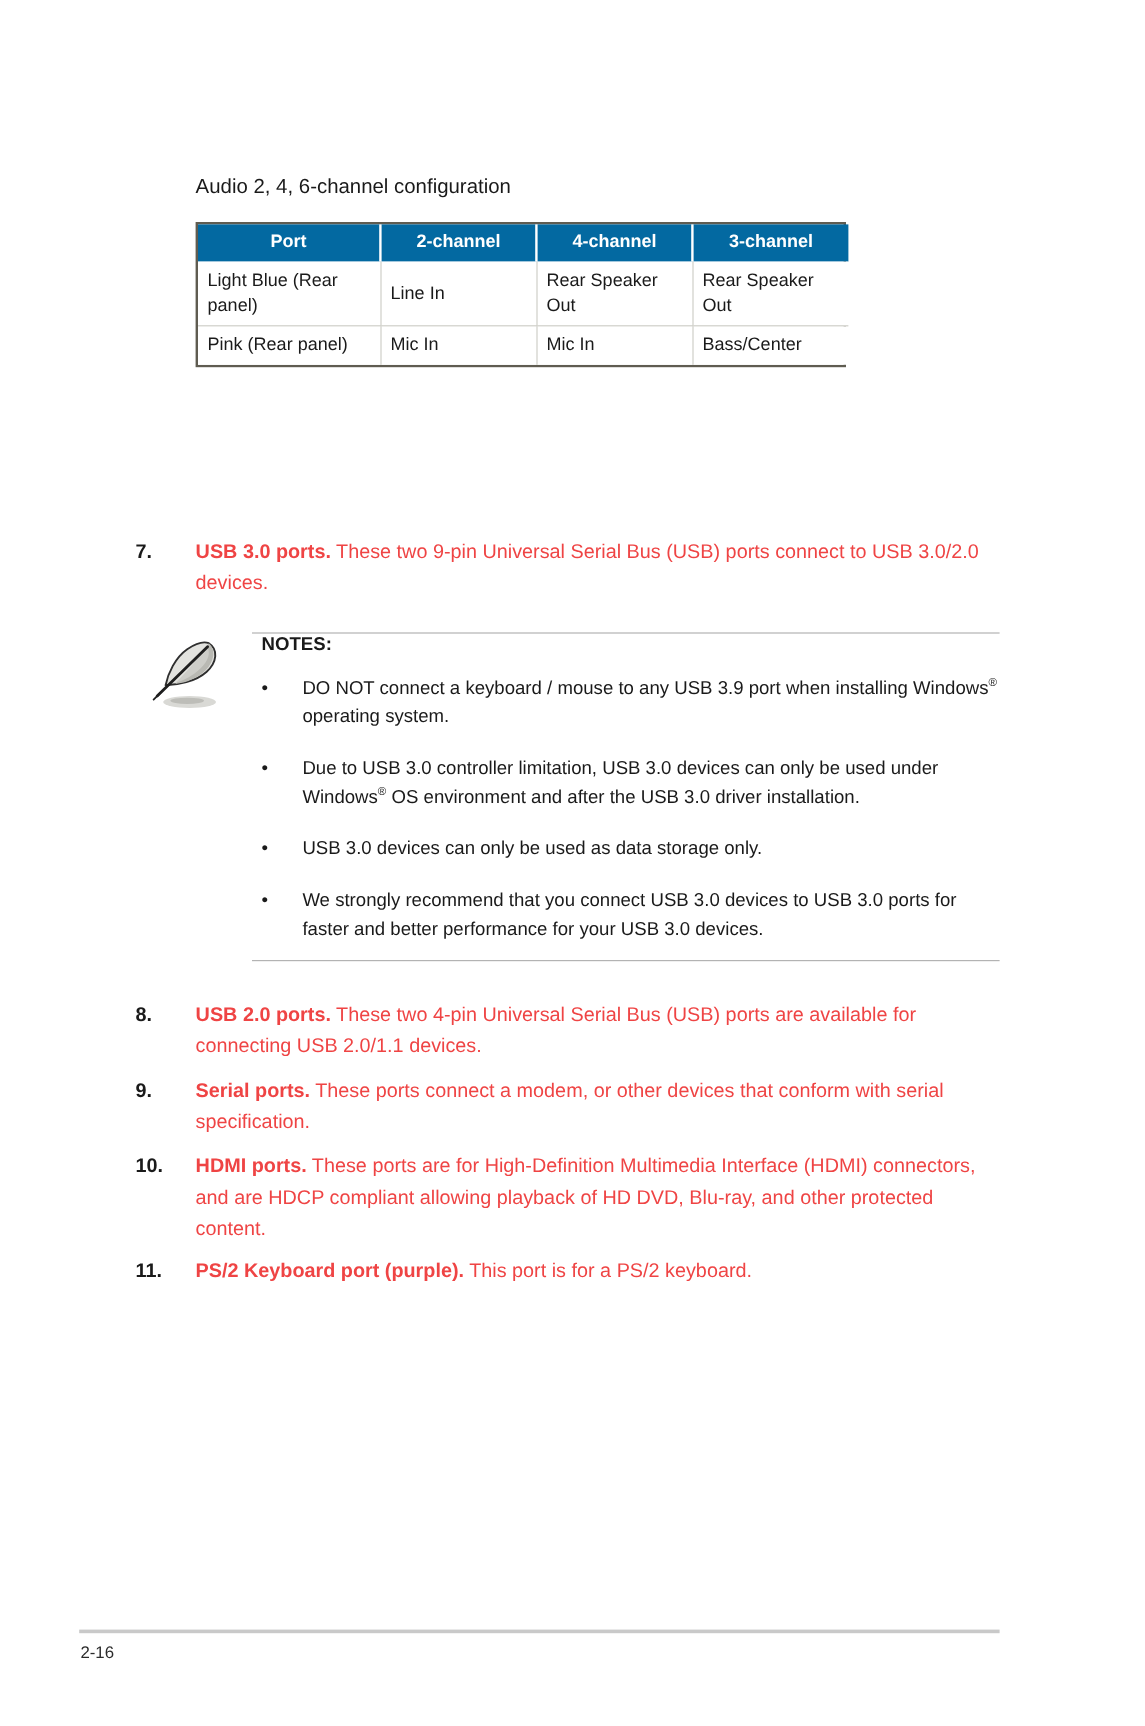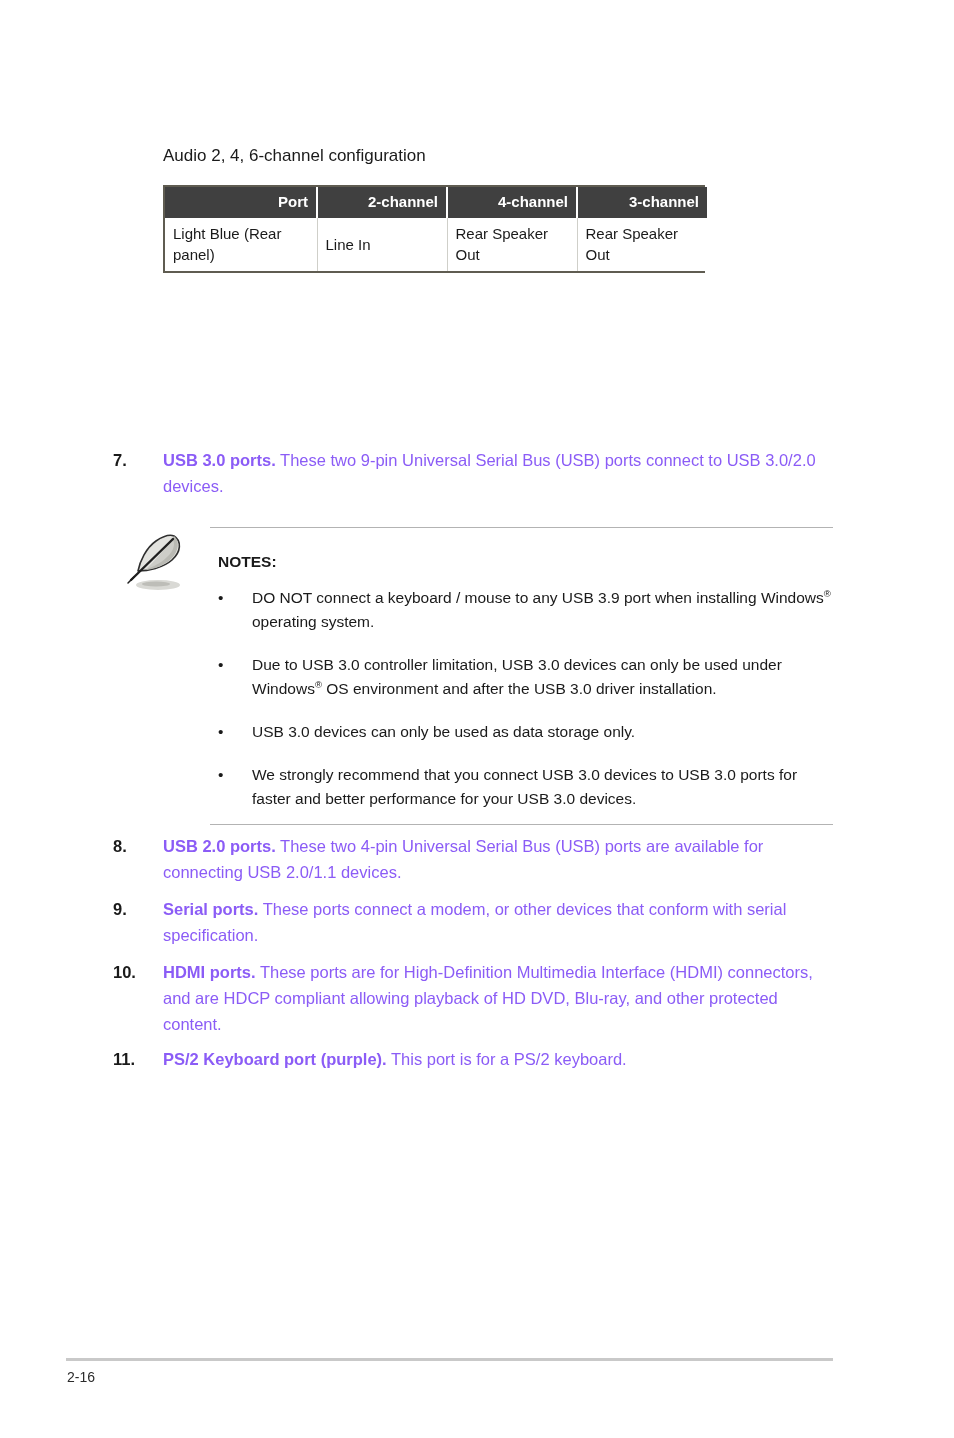--- a/index.html
+++ b/index.html
@@ -44,25 +44,25 @@
   }
   table.audio-table {
     border-collapse: collapse;
     width: 100%;
     table-layout: fixed;
   }
   table.audio-table col.c-port    { width: 152px; }
   table.audio-table col.c-ch      { width: 130px; }
 
   table.audio-table thead th {
-    background: #404040;
+    background: #0369a1;
     color: #ffffff;
     font-size: 15px;
     font-weight: bold;
-    text-align: right;
+    text-align: center;
     padding: 6px 8px 7px 8px;
     border-right: 2px solid #ffffff;
     line-height: 18px;
     vertical-align: middle;
   }
   table.audio-table thead th:last-child {
     border-right: none;
   }
 
   table.audio-table tbody td {
@@ -91,42 +91,42 @@
     width: 40px;
     font-size: 16.5px;
     font-weight: bold;
     line-height: 26px;
     color: #1a1a1a;
   }
   .num-item .body {
     margin-left: 50px;
     font-size: 16.5px;
     line-height: 26px;
-    color: #8b5cf6;
+    color: #ef4444;
   }
   .num-item .body b { font-weight: bold; }
 
   
   .notes-box {
     position: absolute;
     left: 210px;
     top: 527px;
     width: 623px;
   }
   .notes-rule {
     height: 1px;
     background: #b3b3b3;
     width: 100%;
   }
   .notes-title {
     font-size: 15.5px;
     font-weight: bold;
     line-height: 20px;
     color: #1a1a1a;
-    margin-top: 24px;
+    margin-top: 0;
     margin-left: 8px;
   }
   .notes-list {
     margin-top: 14px;
     margin-bottom: 13px;
   }
   .note-row {
     position: relative;
     padding-left: 42px;
     margin-bottom: 19px;
@@ -209,20 +209,26 @@
           <th>3-channel</th>
         </tr>
       </thead>
       <tbody>
         <tr>
           <td>Light Blue (Rear panel)</td>
           <td>Line In</td>
           <td>Rear Speaker Out</td>
           <td>Rear Speaker Out</td>
         </tr>
+        <tr>
+          <td>Pink (Rear panel)</td>
+          <td>Mic In</td>
+          <td>Mic In</td>
+          <td>Bass/Center</td>
+        </tr>
       </tbody>
     </table>
   </div>
 
   <div class="num-item" style="top:447px;">
     <span class="num">7.</span>
     <div class="body">
       <b>USB 3.0 ports.</b><span> These two 9-pin Universal Serial Bus (USB) ports connect to USB 3.0/2.0 devices.</span>
     </div>
   </div>

